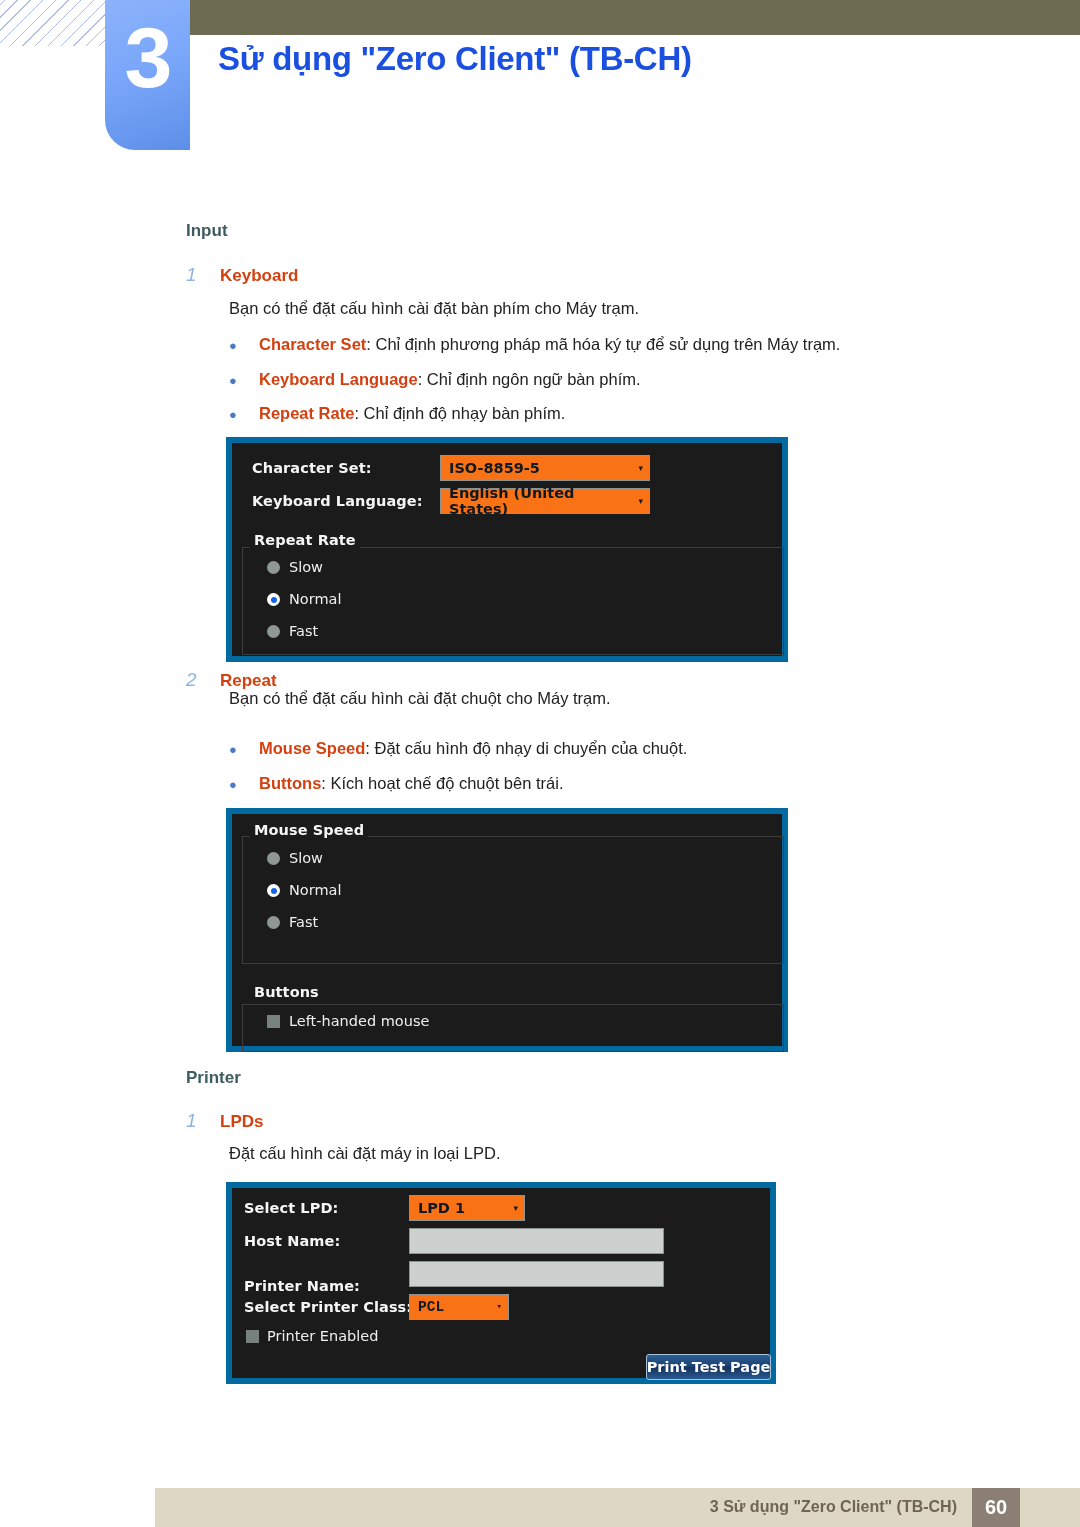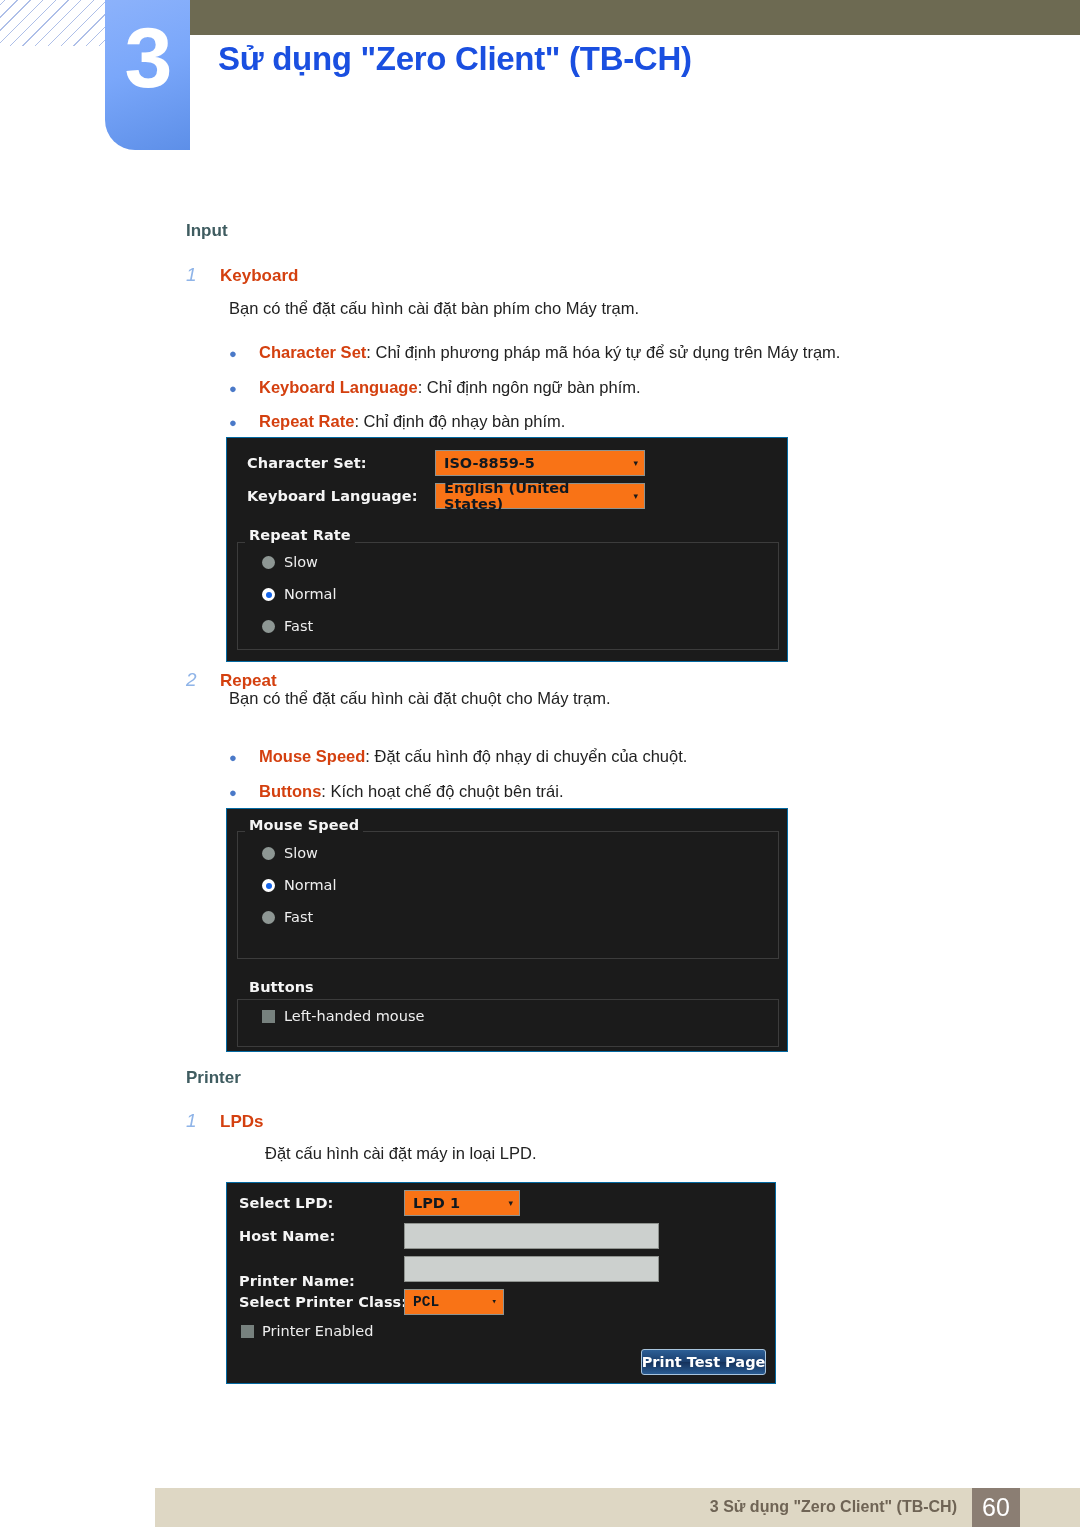--- a/index.html
+++ b/index.html
@@ -109,39 +109,38 @@
     color: #222222;
     white-space: nowrap;
   }
   .bullet-row {
     position: absolute;
     left: 229px;
     width: 800px;
     font-size: 16.5px;
     color: #222222;
     white-space: nowrap;
-    margin-top: 8px;
   }
   .bullet-dot {
     display: inline-block;
     width: 30px;
     color: #4a79c8;
     font-size: 13px;
     vertical-align: middle;
   }
   .bullet-term {
     font-weight: bold;
     color: #d4400f;
   }
 
   
   .shot {
     position: absolute;
     background: #1b1b1b;
-    border: 1px solid #0369a1;
+    border: 6px solid #0369a1;
     box-sizing: border-box;
     font-family: "DejaVu Sans", sans-serif;
     color: #f2f2f2;
   }
   .shot-label {
     position: absolute;
     font-size: 14.5px;
     font-weight: bold;
     color: #f5f5f5;
     letter-spacing: 0.1px;
@@ -248,22 +247,22 @@
     position: absolute;
     left: 972px; top: 1488px;
     width: 48px;
     height: 39px;
     background: #8b7e73;
     display: flex;
     align-items: center;
     justify-content: center;
   }
   #footer-page-num {
-    font-size: 25px;
-    font-weight: normal;
+    font-size: 20px;
+    font-weight: bold;
     color: #ffffff;
   }
 </style>
 </head>
 <body>
 
 <div id="header">
   <div id="hatch"></div>
   <div id="olive-bar"></div>
   <div id="chapter-block">
@@ -350,21 +349,21 @@
     <div class="checkbox" style="left:35px; top:201px;"></div>
     <div class="radio-label" style="left:57px; top:199px;">Left-handed mouse</div>
   </div>
 
   <div class="group-head" style="top:1068px;">Printer</div>
 
   <div class="item-row" style="top:1110px;">
     <span class="item-num">1</span>
     <span class="item-title">LPDs</span>
   </div>
-  <div class="para" style="top:1144px;margin-left:36px;">Đặt cấu hình cài đặt máy in loại LPD.</div>
+  <div class="para" style="top:1144px;">Đặt cấu hình cài đặt máy in loại LPD.</div>
 
   <div class="shot" style="left:226px; top:1182px; width:550px; height:202px;">
     <div class="shot-label" style="left:12px; top:12px;">Select LPD:</div>
     <div class="combo" style="left:177px; top:7px; width:116px; height:26px;">
       <span>LPD 1</span>
       <span class="caret">▾</span>
     </div>
 
     <div class="shot-label" style="left:12px; top:45px;">Host Name:</div>
     <div class="textfield" style="left:177px; top:40px; width:255px; height:26px;"></div>

